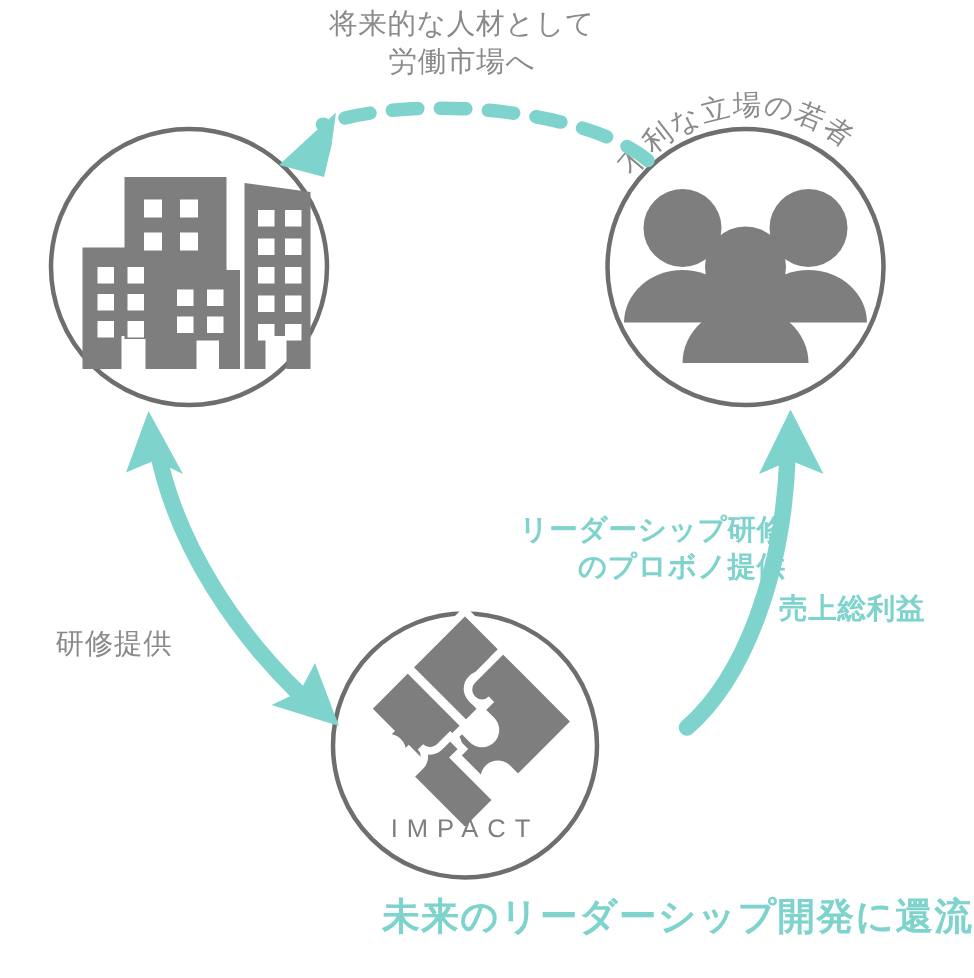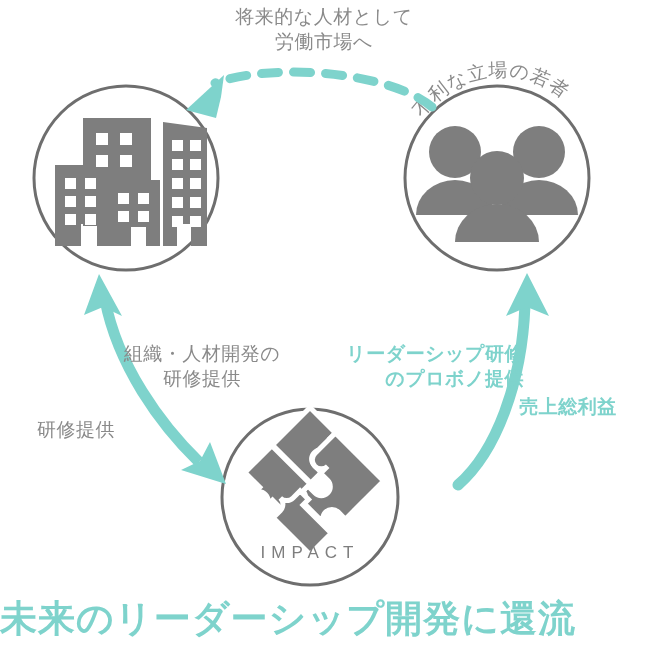--- a/index.html
+++ b/index.html
@@ -35,43 +35,43 @@
     font-size: 19px;
     font-weight: 400;
   }
   .teal-label {
     color: #7ed3cc;
     font-size: 19px;
     font-weight: 700;
   }
 
   #label-top {
-    left: 184px; top: 4px; width: 280px;
+    left: 168px; top: 4px; width: 280px;
     text-align: center;
   }
   #label-training-offer {
     left: 112px; top: 341px; width: 180px;
     text-align: center;
   }
   #label-training-fee {
     left: 2px; top: 392px; width: 148px;
     text-align: center;
   }
   #label-probono {
     left: 334px; top: 341px; width: 190px;
     text-align: right;
   }
   #label-donation {
     left: 498px; top: 394px; width: 140px;
     text-align: center;
   }
   #label-bottom {
     left: 0px; top: 595px; width: 649px;
-    text-align: left;
-    font-size: 37px;
+    text-align: right;
+    font-size: 25px;
     font-weight: 700;
     color: #7ed3cc;
     letter-spacing: 1px;
   }
   #label-impact {
     left: 240px; top: 542px; width: 140px;
     text-align: center;
     font-size: 17px;
     color: #7e7e7e;
     letter-spacing: 6px;
@@ -192,21 +192,20 @@
     </g>
 
     <g>
       <path d="M 458 485 C 496 452, 522 383, 525 305" fill="none" stroke="#7ed3cc" stroke-width="11" stroke-linecap="round"></path>
       <path d="M 527 273 L 549 316 L 527 307 L 506 316 Z" fill="#7ed3cc"></path>
     </g>
   </svg>
 
   <div class="txt gray-label" id="label-top"><span>将来的な人材として</span><br><span>労働市場へ</span></div>
 
-  <div class="txt gray-label" id="label-training-offer"><span>組織・人材開発の</span><br><span>研修提供</span></div>
 
   <div class="txt gray-label" id="label-training-fee"><br><span>研修提供</span></div>
 
   <div class="txt teal-label" id="label-probono"><span>リーダーシップ研修</span><br><span>のプロボノ提供</span></div>
 
   <div class="txt teal-label" id="label-donation"><span>売上総利益</span><br></div>
 
   <div class="txt" id="label-impact">IMPACT</div>
 
   <div class="txt" id="label-bottom">未来のリーダーシップ開発に還流</div>

